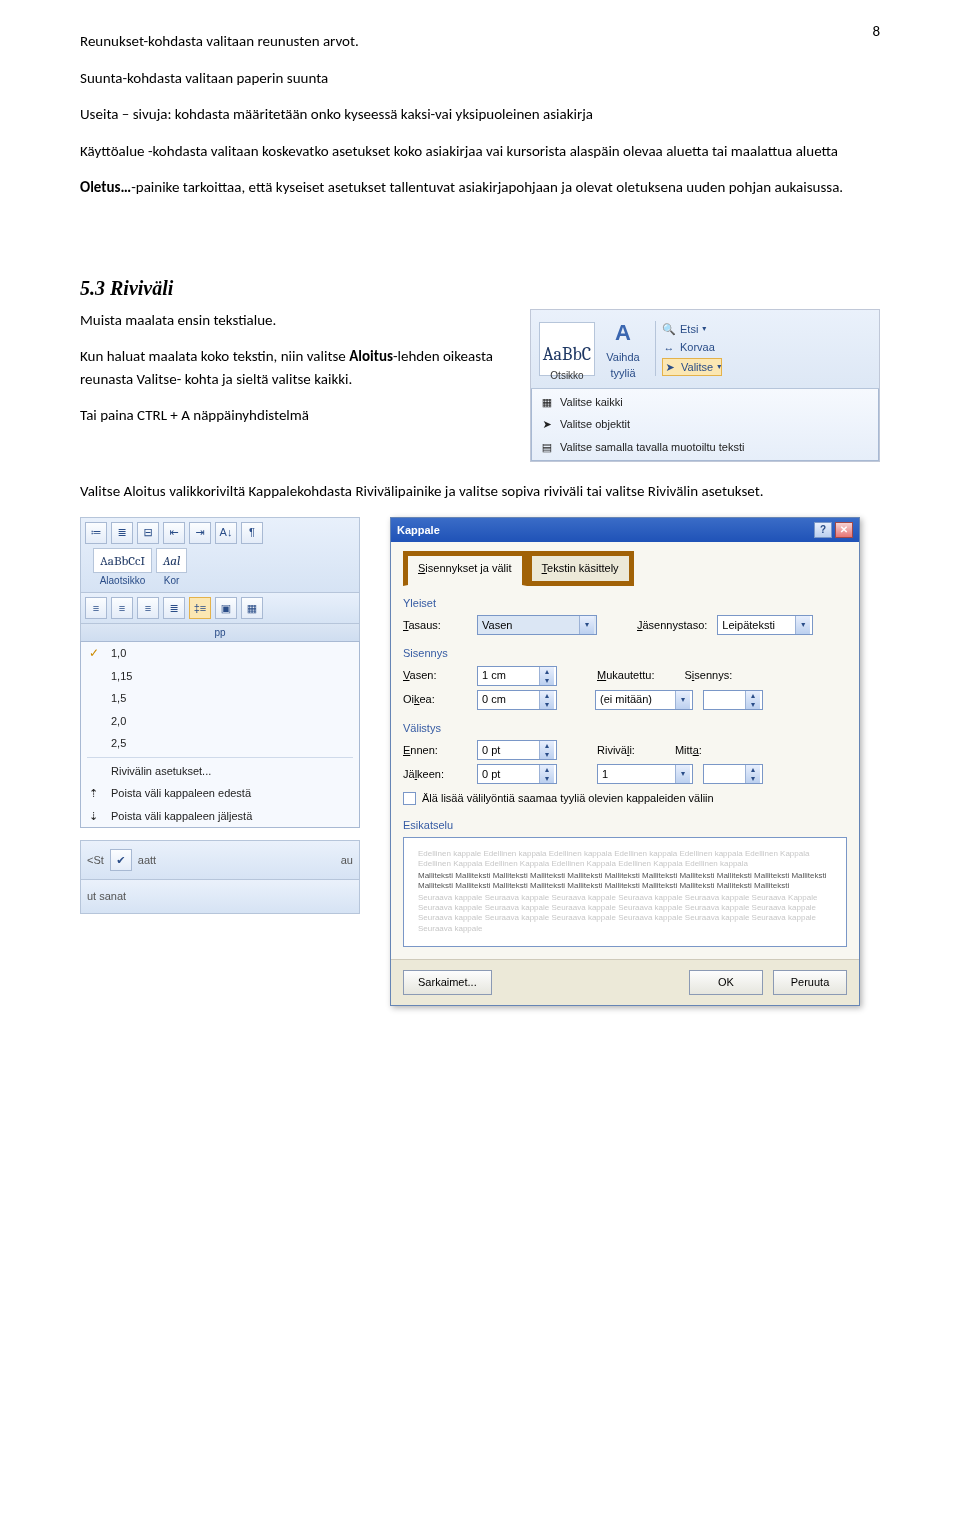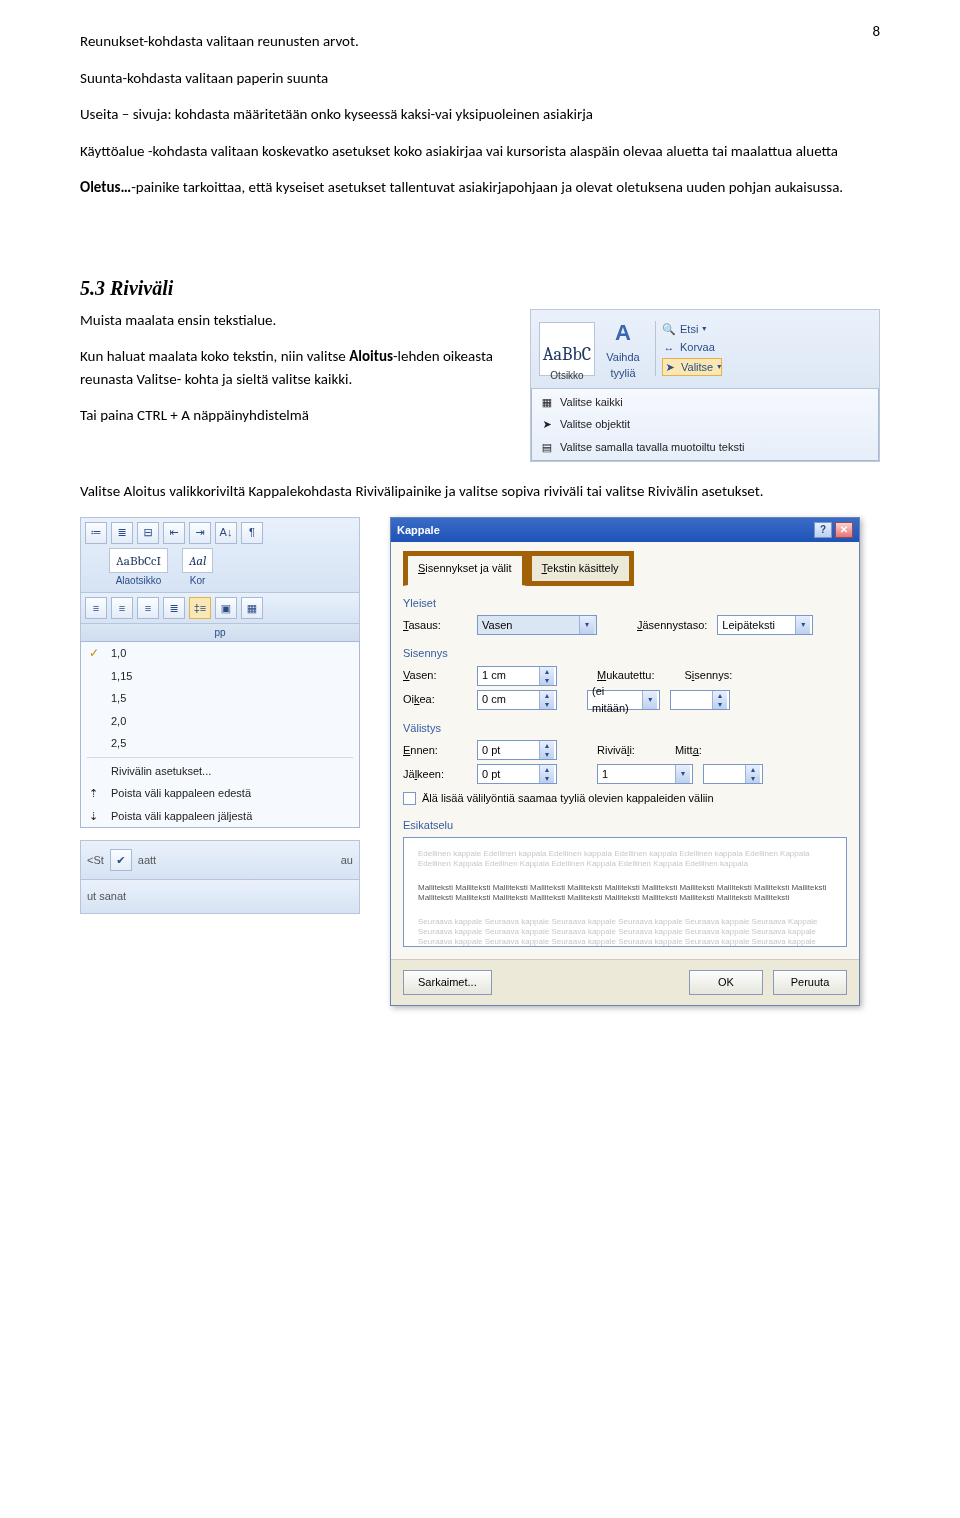--- a/index.html
+++ b/index.html
@@ -105,21 +105,21 @@
     flex-wrap: wrap;
   }
   .tb-btn {
     width: 22px; height: 22px;
     border: 1px solid #a8b9d3;
     background: linear-gradient(#fbfdff,#e4ecf8);
     display:inline-flex; align-items:center; justify-content:center;
     font-size: 11px; color:#2a4d88;
   }
   .tb-styles {
-    display:flex; gap:14px; margin-left:24px;
+    display:flex; gap:4px; margin-left:8px;
   }
   .tb-stylebox {
     background:#fff; border:1px solid #b6c5da;
     padding: 2px 6px; font-family: Cambria, serif; color:#1f3864;
     font-size: 13px;
   }
   .pp-label {
     background: linear-gradient(#dbe6f4,#cfddf0);
     border-left:1px solid #b6c5da; border-right:1px solid #b6c5da;
     font-size:10px; text-align:center; color:#2a4d88; padding:1px;
@@ -214,21 +214,21 @@
   .preview-box {
     border:1px solid #7a97c7;
     background:#fff;
     padding: 10px 14px;
     height: 110px;
     overflow:hidden;
     font-size: 8px;
     color:#999;
     line-height: 1.3;
   }
-  .preview-box .pdark { color:#555; margin: 13px 0; }
+  .preview-box .pdark { color:#555; margin: 1px 0; }
   .preview-box .plight { color:#c7c7c7; margin: 1px 0;}
   .dlg-buttons {
     display:flex; justify-content:space-between; align-items:center;
     padding: 10px 12px; background:#ece9d8; border-top:1px solid #cfcaba;
   }
   .btn {
     border:1px solid #8b9ab4;
     background: linear-gradient(#fdfdfd,#e6e6de);
     padding: 3px 14px;
     font-size: 11px;
@@ -429,21 +429,21 @@
       </div>
       <div class="form-row">
         <label>Oi<span class="uline">k</span>ea:</label>
         <div class="spin" style="width:80px;">
           <span>0 cm</span>
           <span class="arrs">
               <span>▴</span>
               <span>▾</span>
             </span>
         </div>
-        <div class="combo" style="width:73px;margin-left:20px;">
+        <div class="combo" style="width:98px;margin-left:28px;">
           <span>(ei mitään)</span>
             <span class="arr">▾</span>
         </div>
         <div class="spin" style="width:60px;">
           <span></span>
           <span class="arrs">
               <span>▴</span>
               <span>▾</span>
             </span>
         </div>

